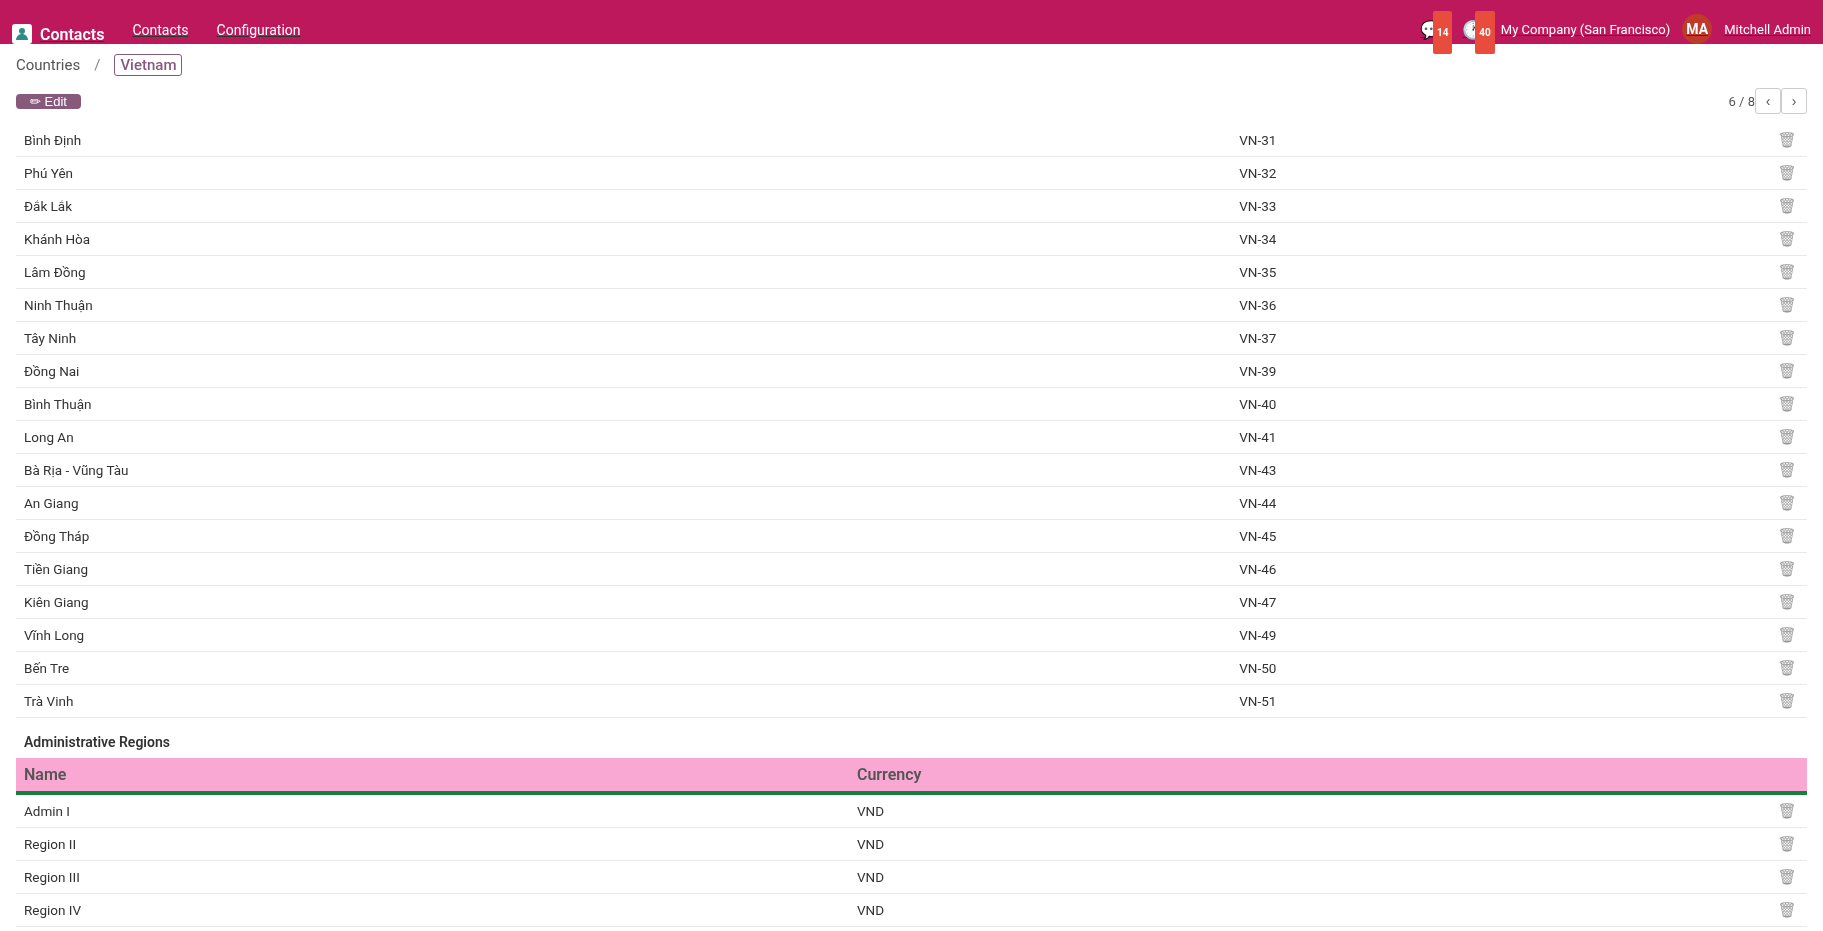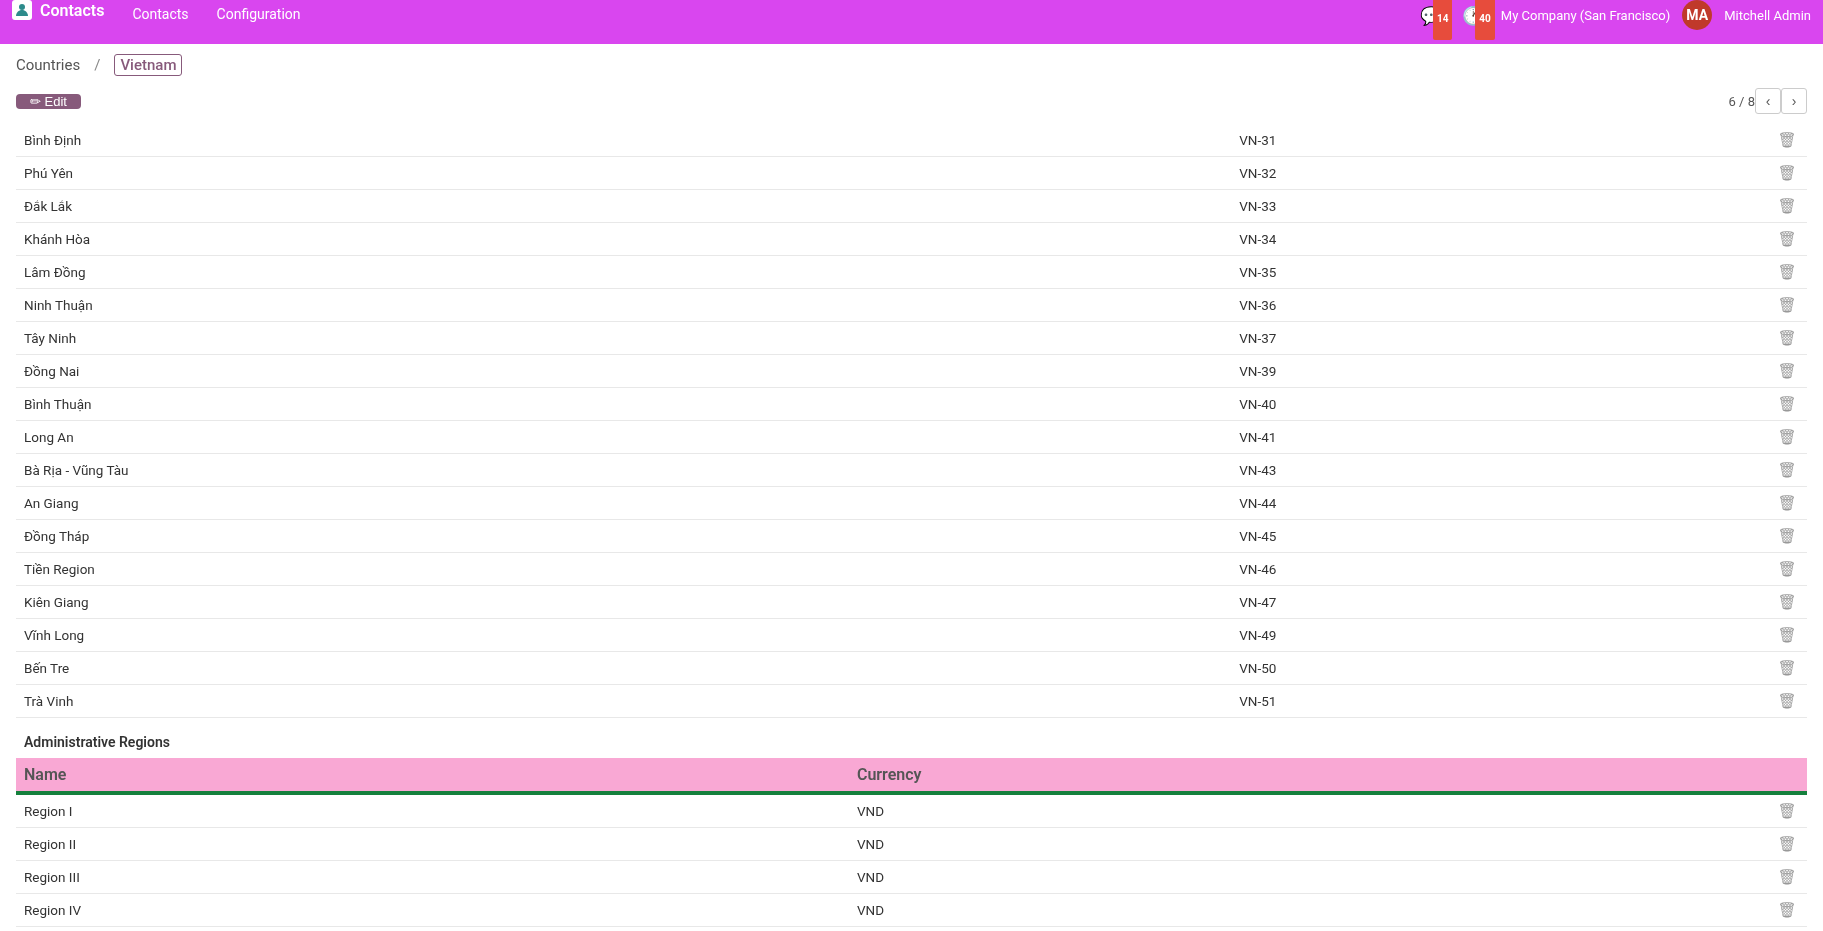--- a/index.html
+++ b/index.html
@@ -1,25 +1,26 @@
 <!DOCTYPE html>
 <html><head>
   <meta charset="utf-8">
   <style>
     * { box-sizing: border-box; margin: 0; padding: 0; }
     body { font-family: -apple-system, BlinkMacSystemFont, 'Segoe UI', Roboto, sans-serif; font-size: 14px; background: #fff; color: #333; }
 
     
     .navbar {
-      background: #d946ef;
+      background: #be185d;
       height: 44px;
       display: flex;
-      align-items: flex-start;
+      align-items: flex-end;
       padding: 0 12px;
       gap: 16px;
+      text-decoration: underline;
     }
     .navbar-brand {
       display: flex;
       align-items: center;
       gap: 8px;
       color: #fff;
       font-size: 16px;
       font-weight: 600;
     }
     .navbar-brand-icon {
@@ -312,21 +313,21 @@
       <td>An Giang</td>
       <td>VN-44</td>
       <td><span class="delete-icon">🗑</span></td>
     </tr>
         <tr>
       <td>Đồng Tháp</td>
       <td>VN-45</td>
       <td><span class="delete-icon">🗑</span></td>
     </tr>
         <tr>
-      <td>Tiền Region</td>
+      <td>Tiền Giang</td>
       <td>VN-46</td>
       <td><span class="delete-icon">🗑</span></td>
     </tr>
         <tr>
       <td>Kiên Giang</td>
       <td>VN-47</td>
       <td><span class="delete-icon">🗑</span></td>
     </tr>
         <tr>
       <td>Vĩnh Long</td>
@@ -348,21 +349,21 @@
 
   <div class="section-header">Administrative Regions</div>
   <table class="data-table">
     <tbody>
       <tr class="col-header-row">
         <td>Name</td>
         <td>Currency</td>
         <td></td>
       </tr>
       <tr>
-        <td>Region I</td>
+        <td>Admin I</td>
         <td>VND</td>
         <td><span class="delete-icon">🗑</span></td>
       </tr>
       <tr>
         <td>Region II</td>
         <td>VND</td>
         <td><span class="delete-icon">🗑</span></td>
       </tr>
       <tr>
         <td>Region III</td>

